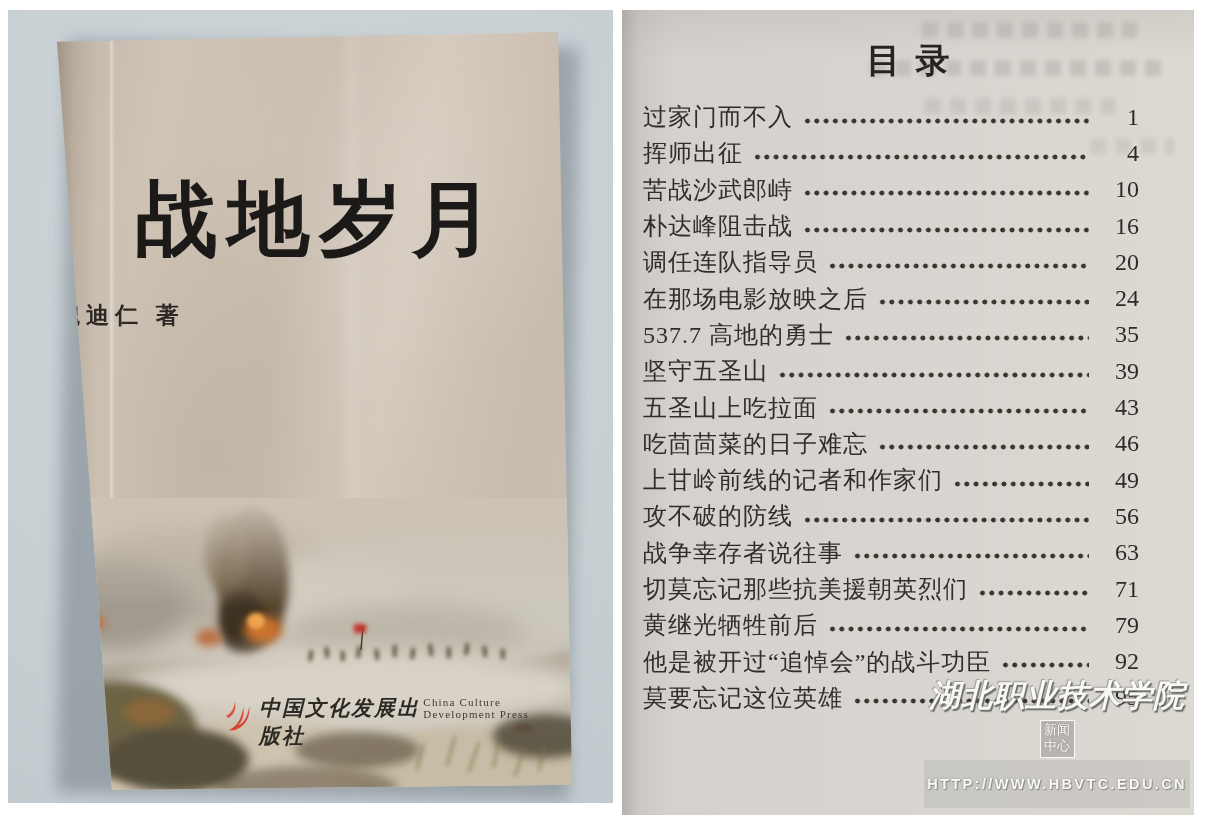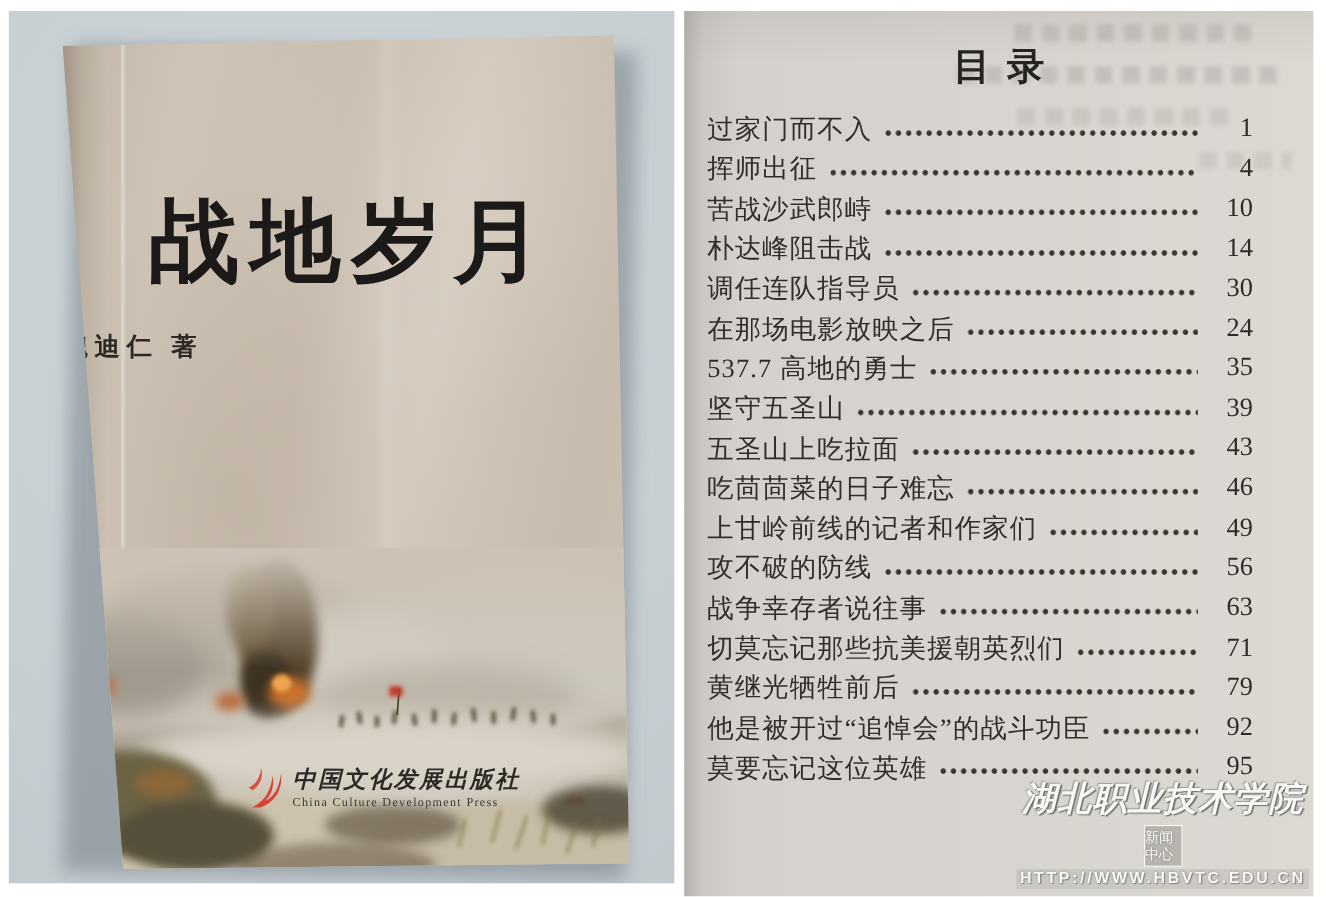--- a/index.html
+++ b/index.html
@@ -23,21 +23,21 @@
       linear-gradient(90deg, rgba(82,68,54,.30) 0%, rgba(120,104,86,.14) 3.5%, rgba(255,255,255,0) 8%),
       linear-gradient(90deg, transparent 10.1%, rgba(255,255,255,.38) 10.5%, transparent 11.3%),
       linear-gradient(90deg, transparent 55%, rgba(255,255,255,.10) 57%, transparent 60%);}
   .cover-title{position:absolute;left:0;right:0;top:133px;text-align:center;
     font-family:Liberation Sans, sans-serif;
     font-size:82px;font-weight:900;letter-spacing:10px;text-indent:10px;color:#1c1a18;}
   .cover-author{position:absolute;left:0;right:0;top:268px;text-align:left;
     font-size:23px;font-weight:bold;letter-spacing:6px;color:#2b2825;}
   .painting{position:absolute;left:0;right:0;bottom:0;height:292px;}
   .publisher{position:absolute;left:168px;top:662px;display:flex;align-items:flex-start;gap:7px;}
-  .pub-text{display:flex;flex-direction:column;}
+  .pub-text{display:flex;flex-direction:row;}
   .pub-cn{font-size:21px;font-weight:bold;font-style:italic;letter-spacing:2px;color:#2d2a26;}
   .pub-en{font-size:11px;letter-spacing:1.2px;color:#3c3936;margin-top:2px;font-family:"Liberation Serif",serif;}
 
   
   .photo-right{position:absolute;left:622px;top:10px;width:572px;height:806px;overflow:hidden;
     background:
       linear-gradient(180deg, rgba(124,122,118,.12) 0%, rgba(124,122,118,0) 6%),
       linear-gradient(90deg,#b5b2ae 0%,#ccc9c4 3%,#d5d2cd 9%,#d8d5d0 50%,#dcd9d3 100%);}
   .bleed{position:absolute;height:16px;filter:blur(2.6px);opacity:.45;
     background:repeating-linear-gradient(90deg,#a9a6a1 0 16px,transparent 16px 25px);}
@@ -55,24 +55,24 @@
     background-size:9.3px 12px;background-repeat:repeat-x;}
   .toc .p{min-width:44px;text-align:right;font-size:24px;color:#2e2b28;}
 
   
   .watermark{position:absolute;right:4px;bottom:8px;text-align:right;}
   .wm-row{display:flex;align-items:center;justify-content:flex-end;gap:3px;flex-direction:column;}
   .wm-cal{font-size:31px;font-weight:bold;font-style:italic;letter-spacing:1px;
     color:rgba(253,253,251,.95);
     text-shadow:0 0 1px #8d8b87,1.5px 1.5px 1px rgba(92,90,86,.85),-1px -1px 1px rgba(125,123,119,.6);}
   .wm-badge{width:33px;height:36px;border:1.5px solid rgba(255,255,255,.92);
-    background:rgba(128,126,122,.38);display:flex;flex-direction:column;align-items:flex-start;justify-content:center;
+    background:rgba(128,126,122,.38);display:flex;flex-direction:column;align-items:center;justify-content:center;
     font-size:13px;line-height:1.25;color:#fdfdfb;text-shadow:0 0 2px #787672;
-    font-family:Liberation Serif, serif;}
-  .wm-url{display:inline-block;margin-top:2px;padding:1px 3px;
+    font-family:Liberation Mono, monospace;}
+  .wm-url{display:inline-block;margin-top:2px;padding:16px 3px;
     font-family:"Liberation Sans","DejaVu Sans",sans-serif;font-size:14.5px;font-weight:bold;letter-spacing:2.4px;
     color:rgba(255,255,255,.93);text-shadow:0 0 2px #8d8b87,1px 1px 1px rgba(110,108,104,.7);
     background:rgba(150,148,144,.22);}
 </style>
 </head>
 <body>
 
 <div class="stage">
 
   <div class="photo-left">
@@ -190,26 +190,26 @@
           <span class="p">4</span>
         </li>
       <li>
           <span class="t">苦战沙武郎峙</span>
           <span class="leader"></span>
           <span class="p">10</span>
         </li>
       <li>
           <span class="t">朴达峰阻击战</span>
           <span class="leader"></span>
-          <span class="p">14</span>
+          <span class="p">16</span>
         </li>
       <li>
           <span class="t">调任连队指导员</span>
           <span class="leader"></span>
-          <span class="p">30</span>
+          <span class="p">20</span>
         </li>
       <li>
           <span class="t">在那场电影放映之后</span>
           <span class="leader"></span>
           <span class="p">24</span>
         </li>
       <li>
           <span class="t">537.7 高地的勇士</span>
           <span class="leader"></span>
           <span class="p">35</span>

